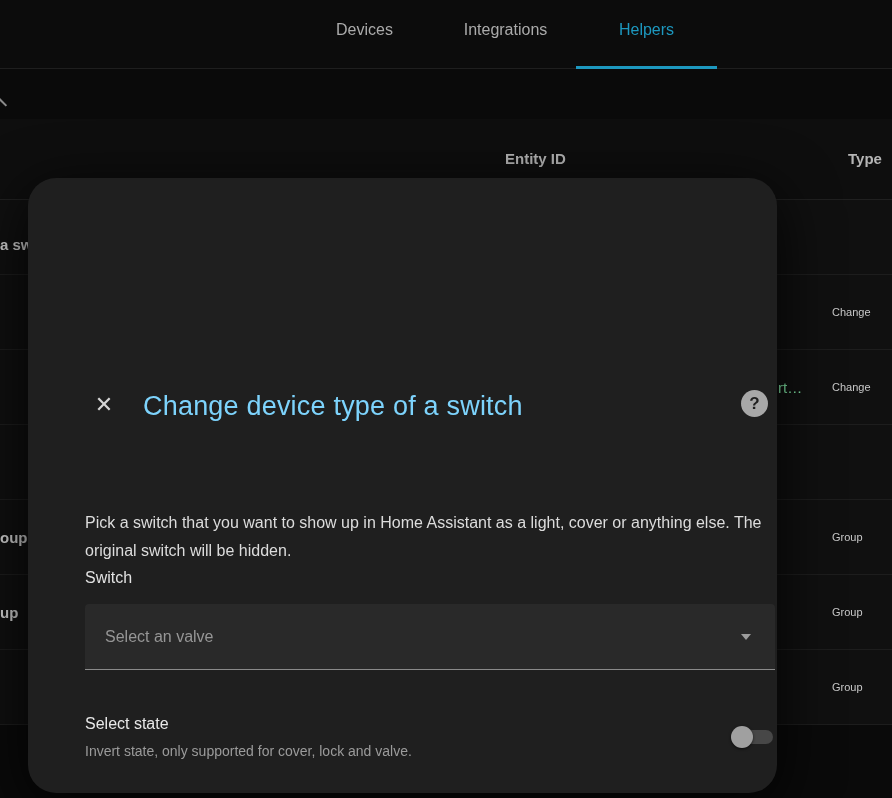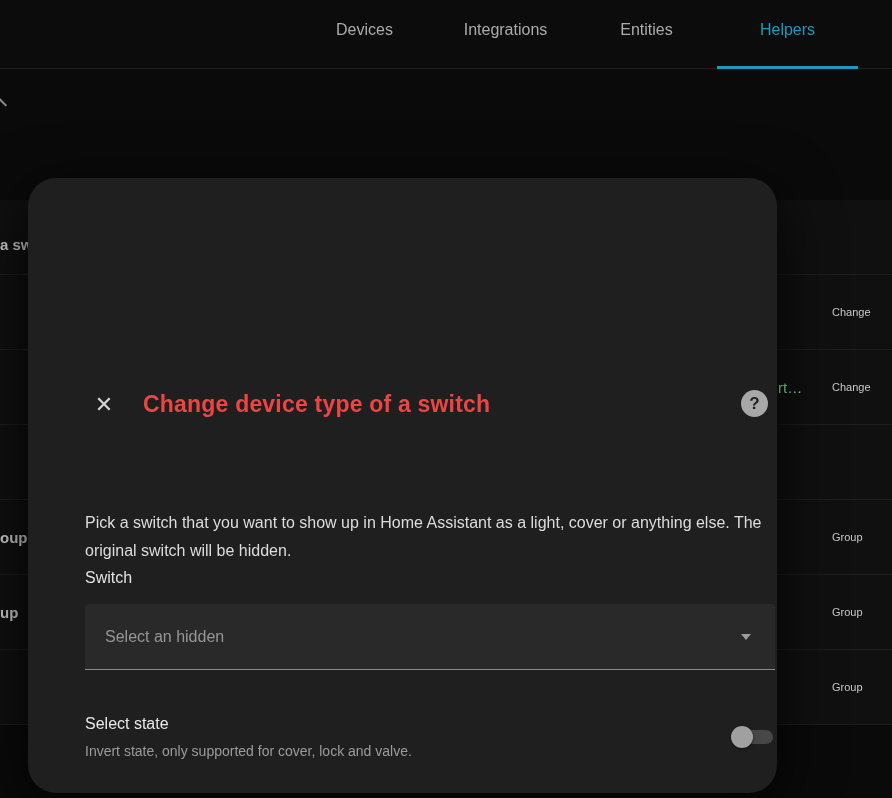--- a/index.html
+++ b/index.html
@@ -65,21 +65,21 @@
     z-index:10;
   }
   .dlg-close {
     position:absolute; left:56px; top:212px; width:40px; height:30px;
     display:flex; align-items:center; justify-content:center;
     font-size:22px; color:#d6d6d6; cursor:pointer; background:none; border:none;
     font-family:inherit;
   }
   .dlg-title {
     position:absolute; left:115px; top:213px;
-    font-size:23px; font-weight:700; color:#ef4444; letter-spacing:0.2px; white-space:nowrap;
+    font-size:27px; font-weight:400; color:#7dd3fc; letter-spacing:0.2px; white-space:nowrap;
   }
   .dlg-help {
     position:absolute; left:713px; top:212px; width:27px; height:27px;
     border-radius:50%; background:#a8a8a8; color:#1f1f1f;
     display:flex; align-items:center; justify-content:center;
     font-size:17px; font-weight:700; cursor:pointer; border:none; font-family:inherit;
   }
   .dlg-desc {
     position:absolute; left:57px; top:300px; width:694px;
     font-size:16px; line-height:28px; color:#dcdcdc;margin-top:31px;
@@ -128,32 +128,33 @@
 <div class="bg">
 
   <div class="tabbar">
     <div class="tabs">
       <div class="tab">
         <span>Devices</span>
       </div>
       <div class="tab">
         <span>Integrations</span>
       </div>
-      <div class="tab">
-        <span>Entities</span>
-      </div>
       <div class="tab active">
         <span>Helpers</span>
         <span class="tab-underline"></span>
       </div>
     </div>
   </div>
 
   <div class="search-glyph"></div>
 
+  <div class="thead">
+    <span class="th th-entity">Entity ID</span>
+    <span class="th th-type">Type</span>
+  </div>
 
   <div class="rows">
     <div class="bg-row">
       <span class="frag frag-name">a sw</span>
       <span class="frag frag-entity"></span>
       <span class="frag frag-type"></span>
     </div>
     <div class="bg-row">
       <span class="frag frag-name"></span>
       <span class="frag frag-entity"></span>
@@ -190,21 +191,21 @@
 <div class="dialog">
   <button class="dlg-close">✕</button>
   <div class="dlg-title">Change device type of a switch</div>
   <button class="dlg-help">?</button>
 
   <div class="dlg-desc">Pick a switch that you want to show up in Home Assistant as a light, cover or anything else. The original switch will be hidden.</div>
 
   <div class="dlg-switch-label">Switch</div>
 
   <div class="field field-entity">
-    <span class="field-placeholder">Select an hidden</span>
+    <span class="field-placeholder">Select an valve</span>
     <span class="dd-arrow"></span>
   </div>
 
   <div class="invert-label">Select state</div>
   <div class="invert-desc">Invert state, only supported for cover, lock and valve.</div>
   <div class="toggle">
     <span class="toggle-track"></span>
     <span class="toggle-thumb"></span>
   </div>
 

